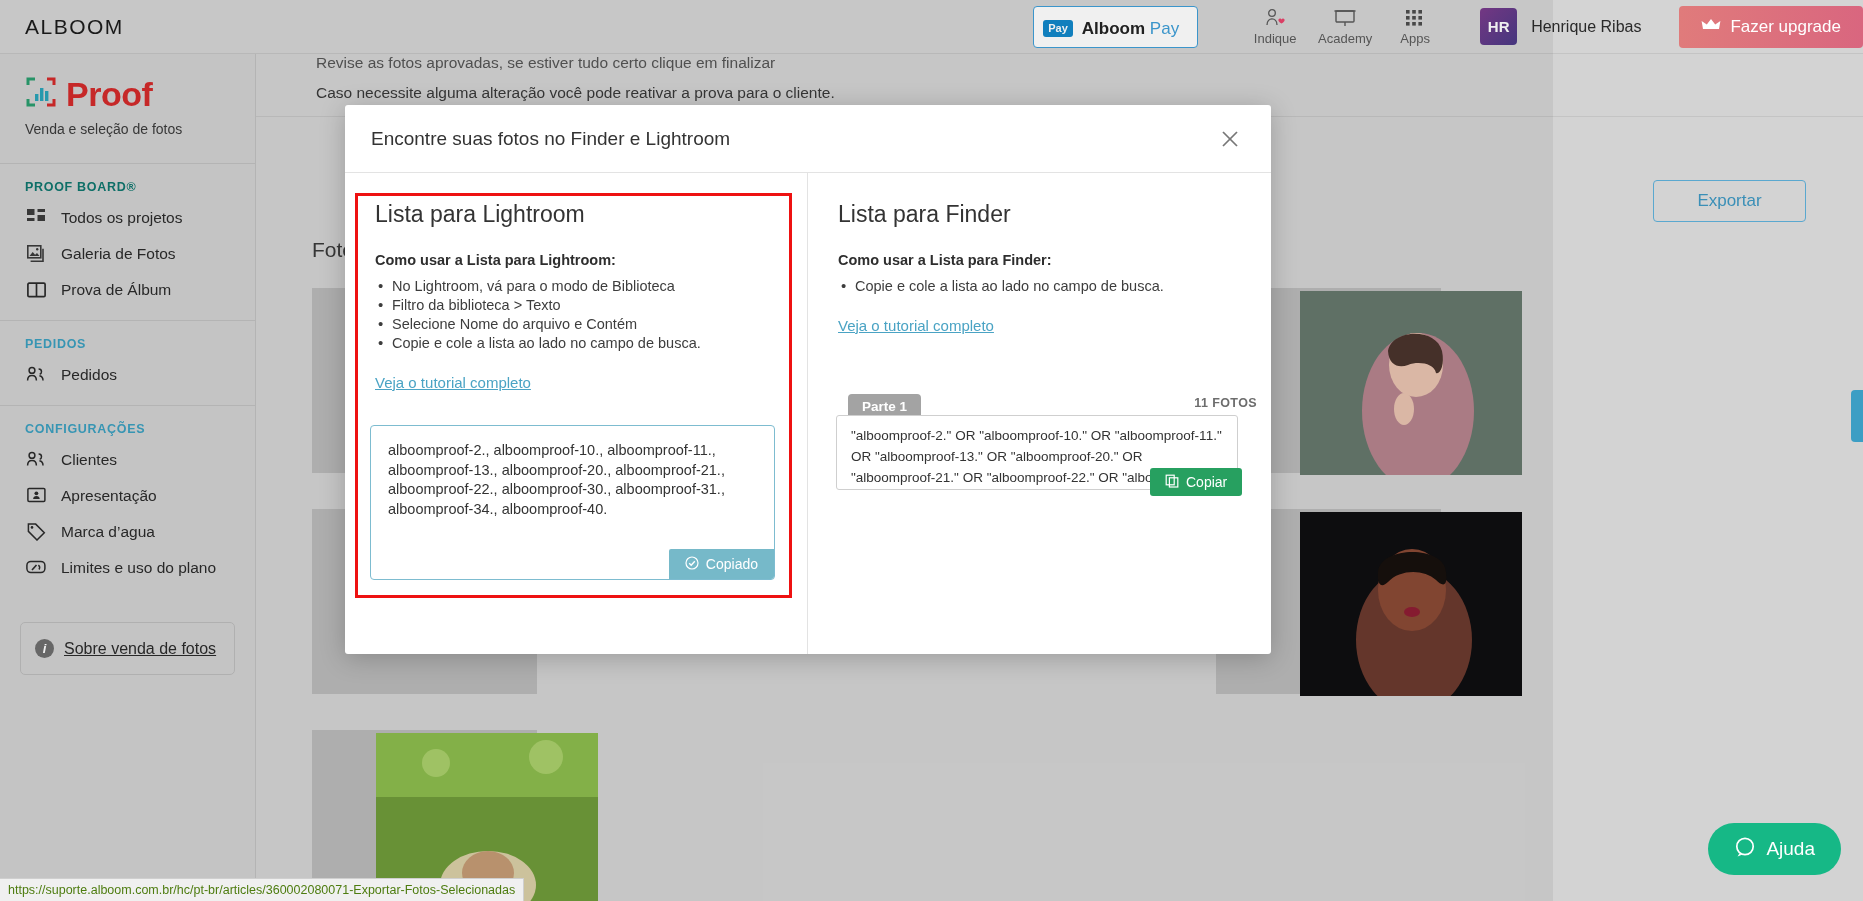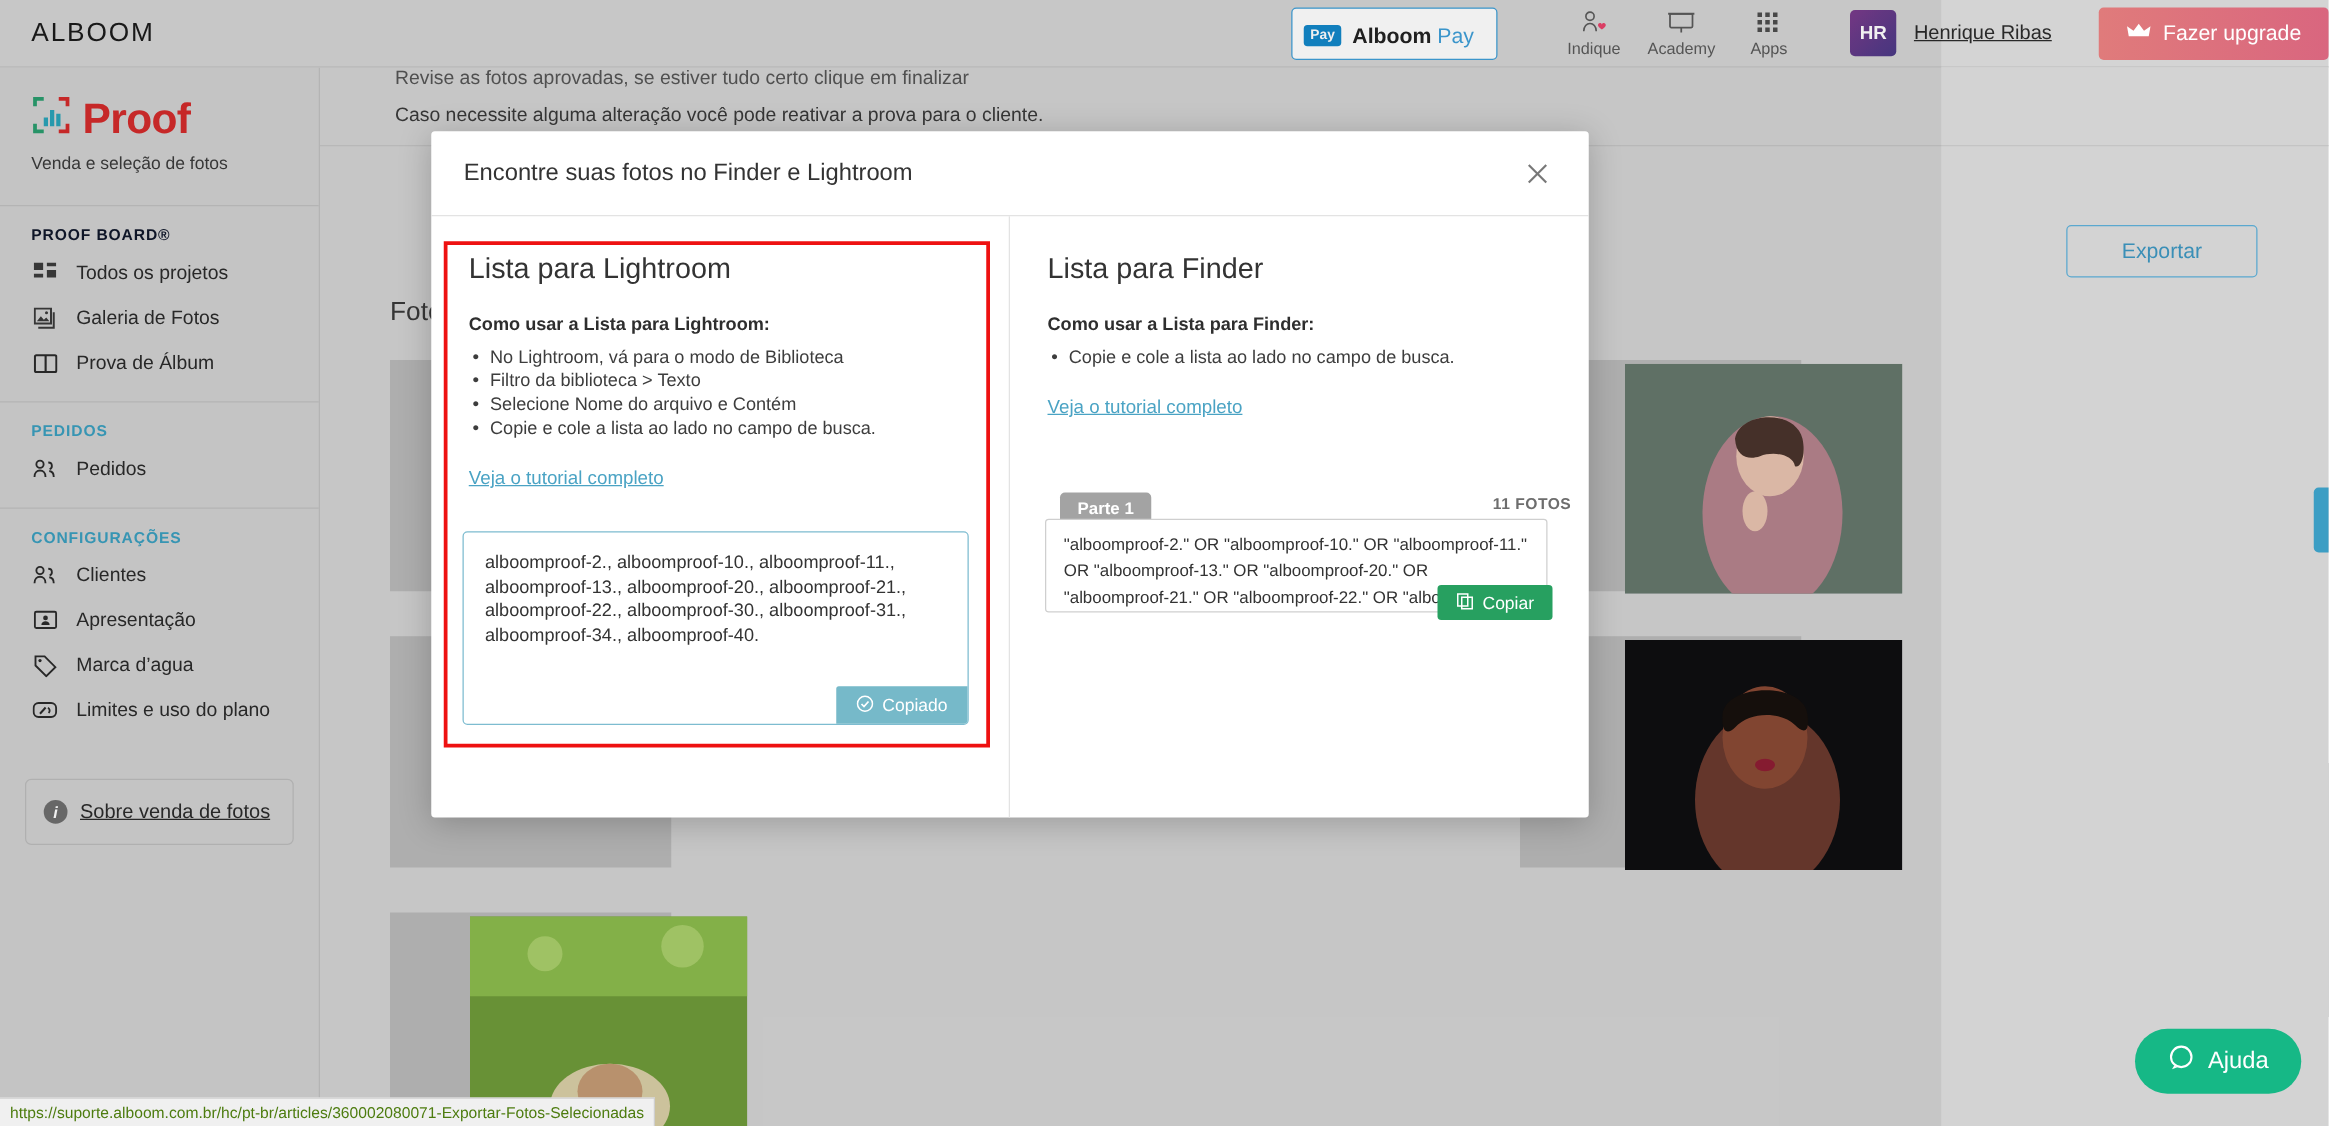--- a/index.html
+++ b/index.html
@@ -46,21 +46,21 @@
   }
   .top-action .lbl { font-size: 13px; color: #5b5b5b; }
   .ico-svg { display:block; }
 
   .avatar {
     width: 37px; height: 37px; border-radius: 4px;
     background: linear-gradient(135deg,#7b3b8c,#4a3a86);
     color: #fff; display: flex; align-items: center; justify-content: center;
     font-size: 15px; font-weight: 600; margin-left: 30px;
   }
-  .username { font-size: 16px; color: #2a2a2a; margin-left: 14px; text-decoration: underline; }
+  .username { font-size: 16px; color: #2a2a2a; margin-left: 14px; }
 
   .upgrade-btn {
     margin-left: 38px; height: 42px; border-radius: 4px;
     background: linear-gradient(90deg,#e07b7b,#d9667f);
     color: #fff; display: flex; align-items: center; gap: 9px;
     padding: 0 22px; font-size: 17px; white-space: nowrap;
   }
 
   
   .sidebar {
@@ -69,21 +69,21 @@
   }
   .proof-head { padding: 22px 25px 14px 25px; }
   .proof-row { display: flex; align-items: center; gap: 9px; }
   .proof-word { font-size: 34px; font-weight: 700; color: #d32b2b; line-height: 1; letter-spacing: -0.5px; }
   .proof-sub { font-size: 14px; color: #3b3b3b; margin-top: 9px; }
 
   .sect-label {
     font-size: 12.5px; font-weight: 700; letter-spacing: 0.7px;
     padding: 16px 25px 6px 25px;
   }
-  .sect-label.red { color: #0f172a; }
+  .sect-label.red { color: #0f766e; }
   .sect-label.teal { color: #3b9fbf; }
 
   .nav-item {
     display: flex; align-items: flex-start; gap: 14px;
     padding: 9px 25px; font-size: 15.5px; color: #2b2b2b;
   }
   .nav-item .nav-ico { width: 22px; display:flex; align-items:center; justify-content:center; }
 
   .divider { height: 1px; background: #c0c0c0; margin: 12px 0 0 0; }
 

